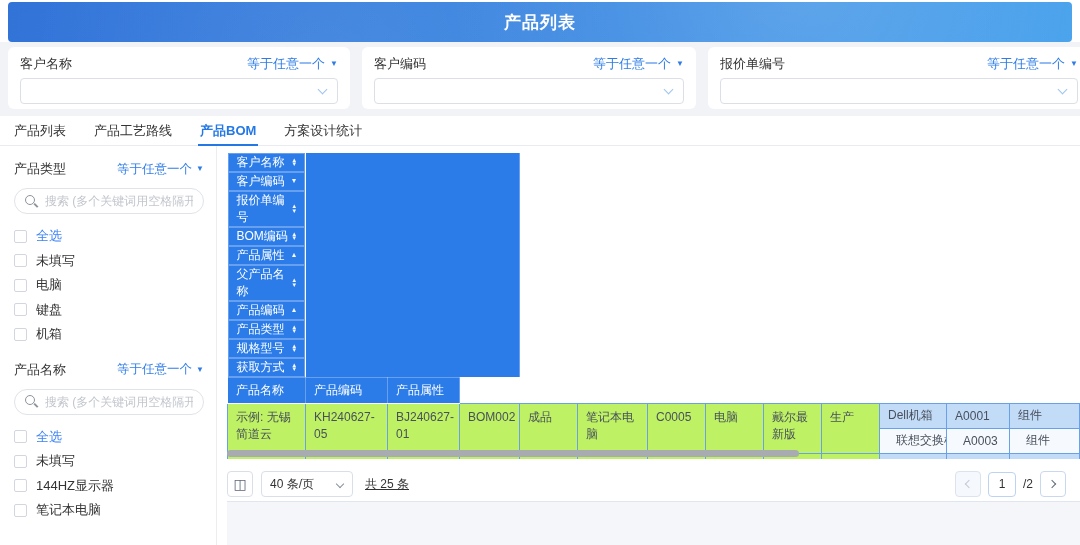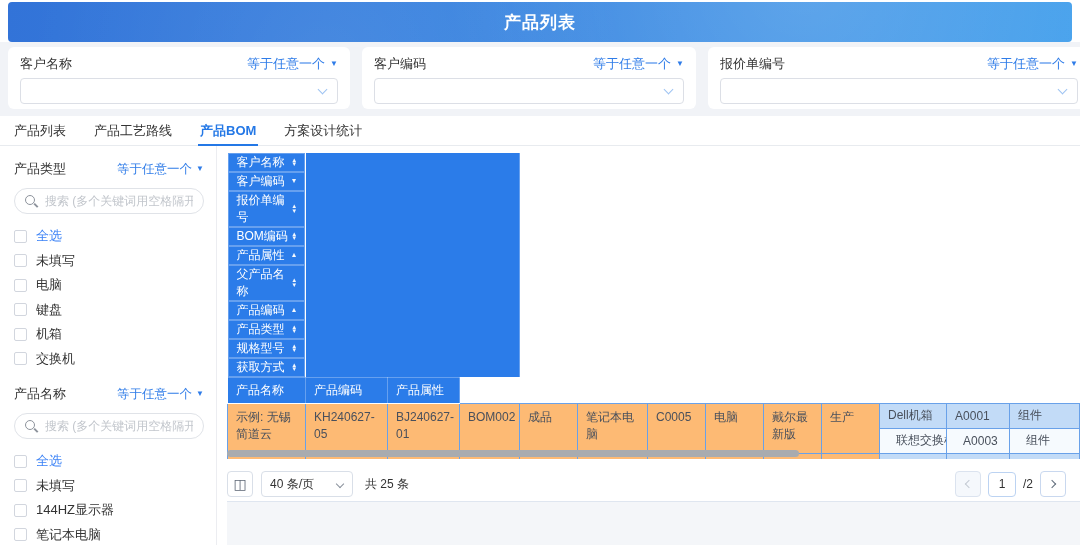--- a/index.html
+++ b/index.html
@@ -78,39 +78,39 @@
   table.bom{ border-collapse:collapse; table-layout:fixed; width:852px; font-size:12px; }
   .bom th{ background:#2b7ce9; color:#fff; font-weight:500;
            border:1px solid rgba(255,255,255,.28); padding:0 8px; text-align:left; }
   .bom th.gtop{ height:16px; }
   .bom th.sub{ height:26px; }
   .bom th .thin{ display:flex; align-items:center; justify-content:space-between; }
   .sorts{ display:inline-flex; flex-direction:column; line-height:4.5px; font-size:7px; opacity:.95; }
   .sort1{ font-size:8px; line-height:8px; opacity:.95; }
   .bom td{ border:1px solid #69a1e9; padding:0 8px; height:25px; color:#49505c;
            overflow:hidden; white-space:nowrap; }
-  .bom td.pcell{ vertical-align:top; padding-top:5px; background:#fdba74;
+  .bom td.pcell{ vertical-align:top; padding-top:5px; background:#bef264;
                  white-space:normal; line-height:1.45; }
   tr.zodd  td.child{ background:#c2dbf7; }
   tr.zeven td.child{ background:#f6fafe;padding-left:16px; }
   .hscroll{ position:absolute; left:0; bottom:2px; width:572px; height:7px;
             background:#a8abaf; border-radius:4px; }
 
   
   .pagerow{ height:42px; display:flex; align-items:center; justify-content:space-between;
             padding:8px 14px 0 0; }
   .pleft{ display:flex; align-items:center; gap:8px; }
   .btn-cols{ width:26px; height:26px; border:1px solid #d9dfe8; border-radius:4px; background:#fff;
              display:flex; align-items:center; justify-content:center; font-size:14px;
              color:#5d6674; cursor:pointer; }
   .psize{ width:92px; height:26px; border:1px solid #d9dfe8; border-radius:4px; display:flex;
           align-items:center; padding:0 8px; font-size:12px; color:#333; position:relative;
           background:#fff; cursor:pointer; }
   .psize .chev{ position:absolute; right:9px; top:9px; color:#8a919c; width:6px; height:6px; }
-  .ptotal{ font-size:12px; color:#333; margin-left:4px; }
+  .ptotal{ font-size:12px; color:#333; margin-left:4px;text-decoration:underline; }
   .pright{ display:flex; align-items:center; gap:7px; font-size:12px; color:#333; }
   .pbtn{ width:26px; height:26px; border-radius:4px; display:flex; align-items:center;
          justify-content:center; cursor:pointer; }
   .btn-prev{ border:1px solid #dbe3ef; background:#f5f8fc; color:#c4cad3; }
   .btn-next{ border:1px solid #c9d8ef; background:#fff; color:#5f6b7a; }
   .pbtn .chev{ width:6px; height:6px; }
   .btn-prev .chev{ transform:rotate(135deg); margin-left:3px; }
   .btn-next .chev{ transform:rotate(-45deg); margin-right:3px; }
   .pinput{ width:28px; height:25px; border:1px solid #bcd3f2; border-radius:4px;
            text-align:center; font-size:12px; color:#333; outline:none; }
@@ -197,24 +197,20 @@
             <span class="cb"></span>
             <span class="olabel">电脑</span>
           </div>
           <div class="opt">
             <span class="cb"></span>
             <span class="olabel">键盘</span>
           </div>
           <div class="opt">
             <span class="cb"></span>
             <span class="olabel">机箱</span>
-          </div>
-          <div class="opt">
-            <span class="cb"></span>
-            <span class="olabel">交换机</span>
           </div>
         </div>
     </div>
 
     <div class="sec2">
       <div class="sec-head">
         <span class="sec-title">产品名称</span>
         <span class="sec-cond">
           <span>等于任意一个</span>
           <span class="caret">▼</span>

